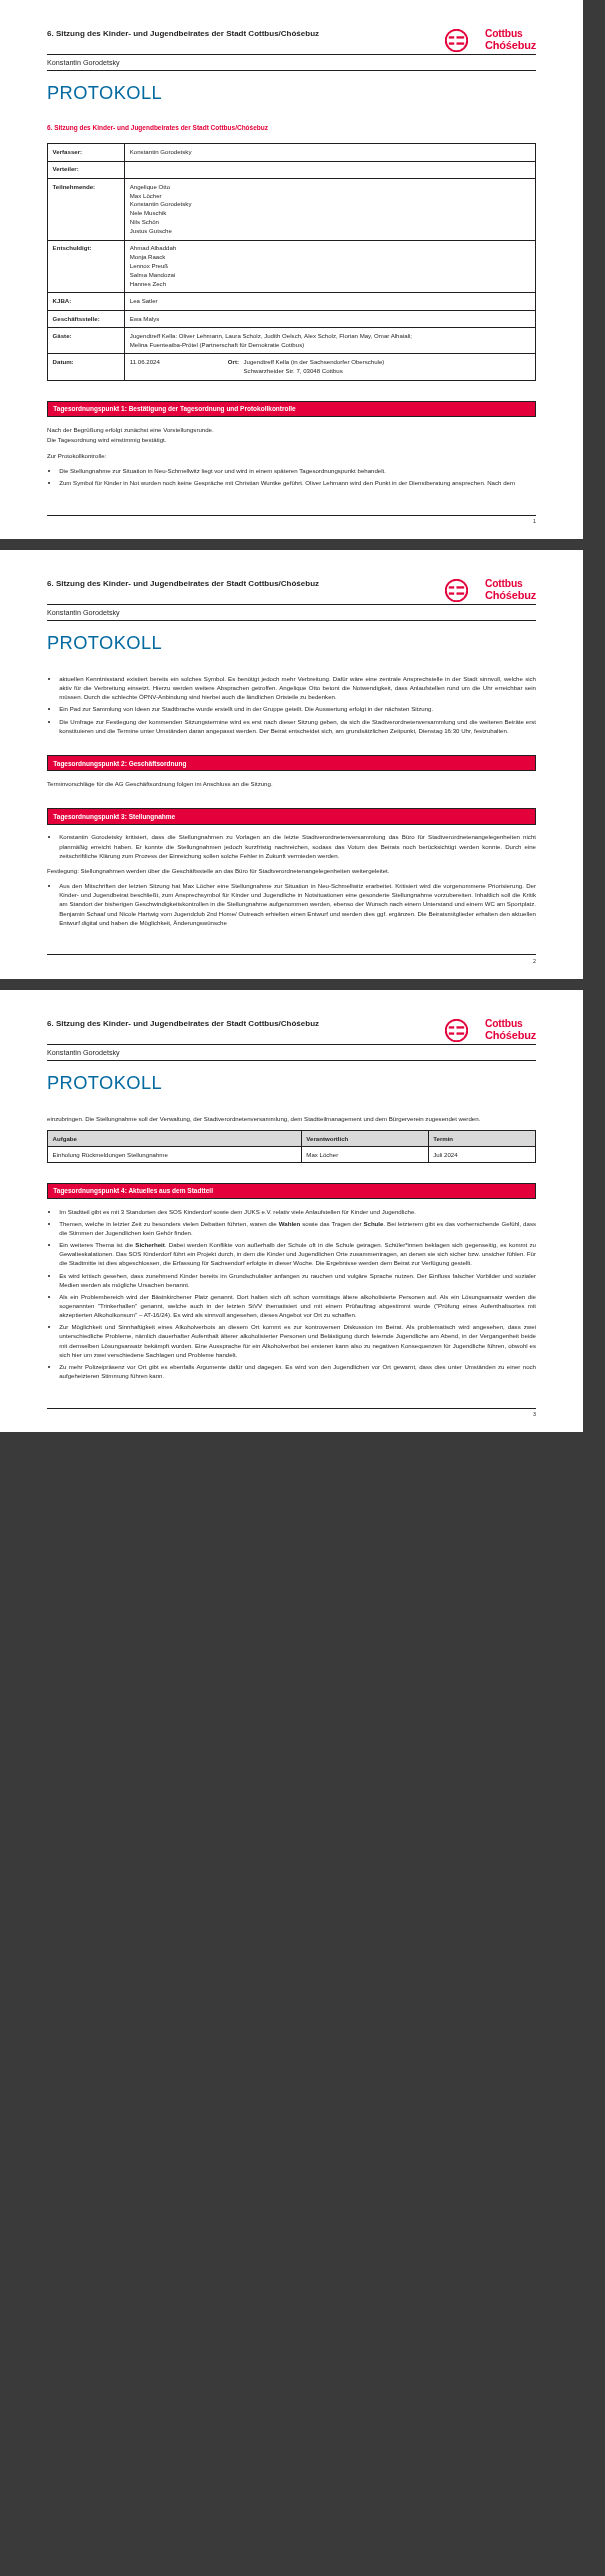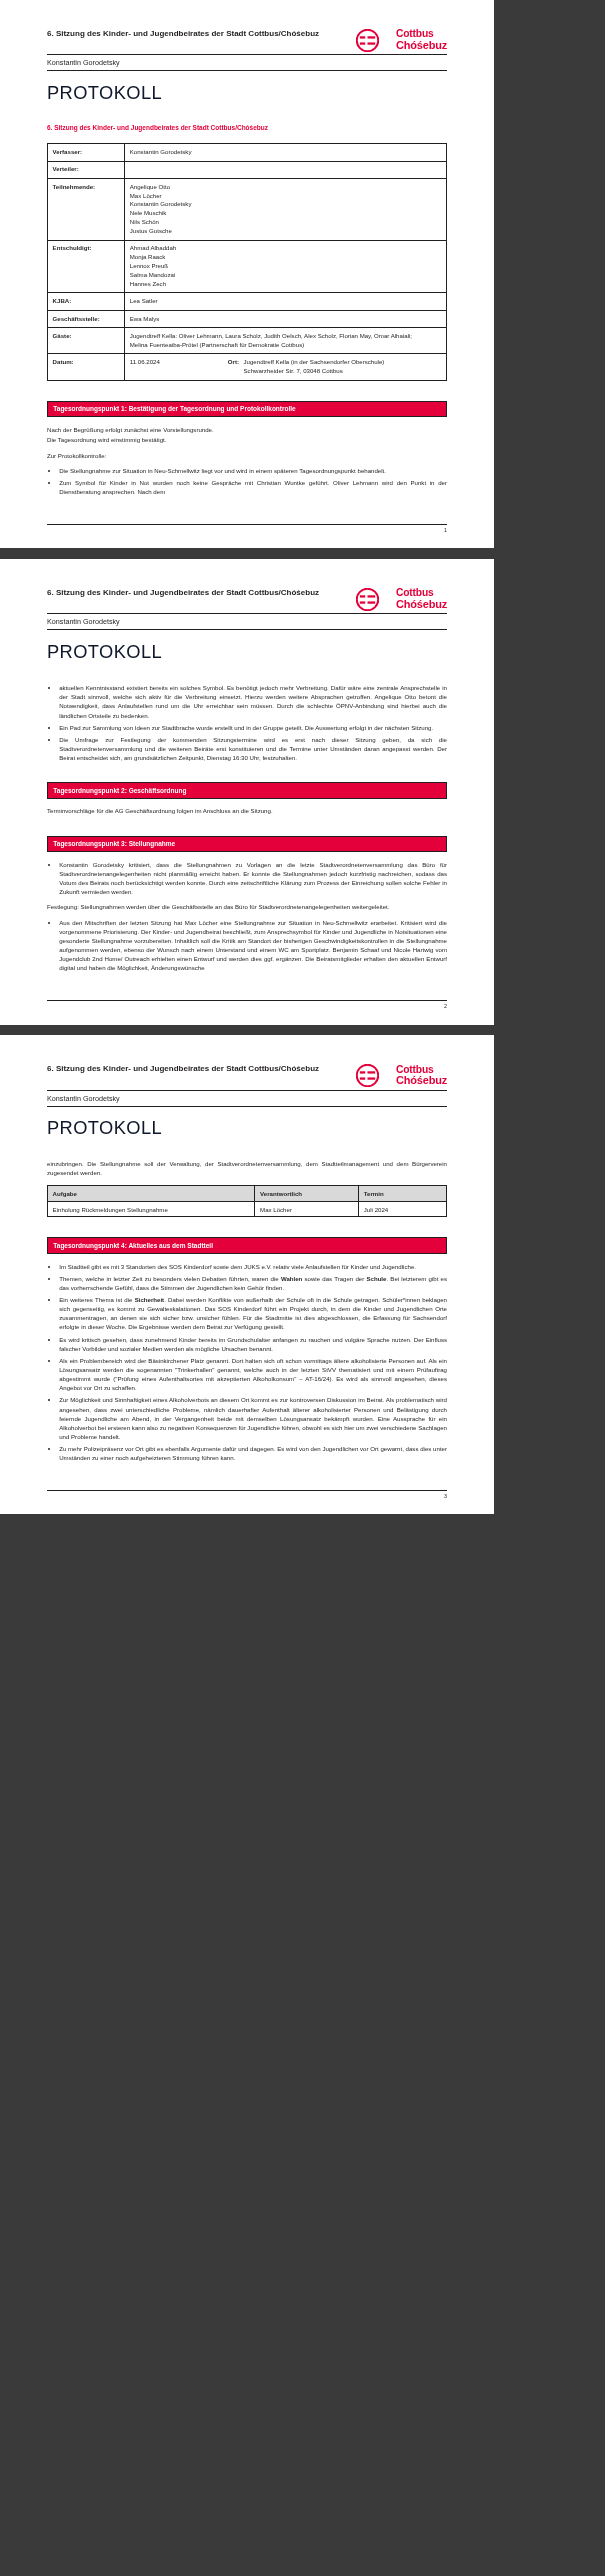--- a/index.html
+++ b/index.html
@@ -6,21 +6,21 @@
     margin: 0;
     padding: 0;
     background: #3a3a3a;
   }
   body {
     width: 605px;
     font-family: "Liberation Sans", sans-serif;
     color: #231f20;
   }
   .page {
-    width: 494px;
+    width: 583px;
     background: #ffffff;
     box-sizing: border-box;
     padding: 29px 47px 23px 47px;
     position: relative;
     margin-bottom: 10.7px;
   }
   .page:last-child { margin-bottom: 0; }
 
   
   .hdr {
@@ -63,21 +63,21 @@
     color: #e4003a;
     letter-spacing: -0.2px;
   }
   .subhdr {
     font-size: 7.2px;
     margin-top: 3px;
     padding-bottom: 3px;
     border-bottom: 0.8px solid #231f20;
   }
   .proto-title {
-    color: #0f172a;
+    color: #0369a1;
     font-size: 18.3px;
     letter-spacing: 0.4px;
     margin: 10.7px 0 0 0;
     font-weight: normal;
   }
 
   
   .doc-subtitle {
     color: #e4003a;
     font-weight: bold;

